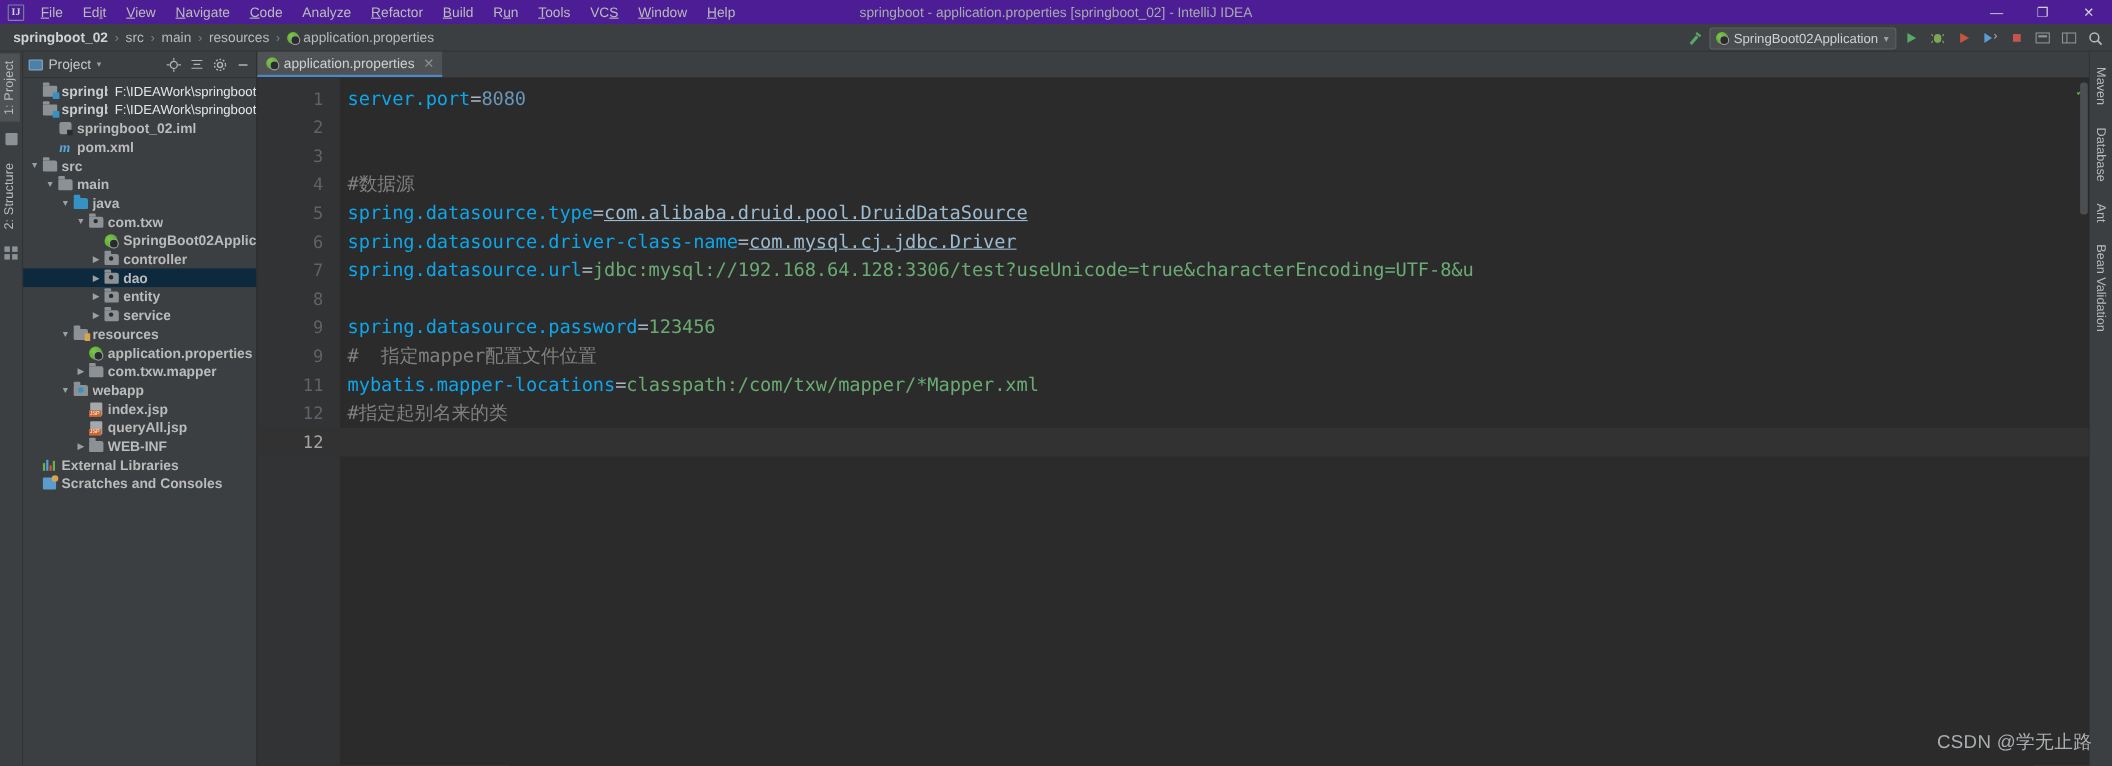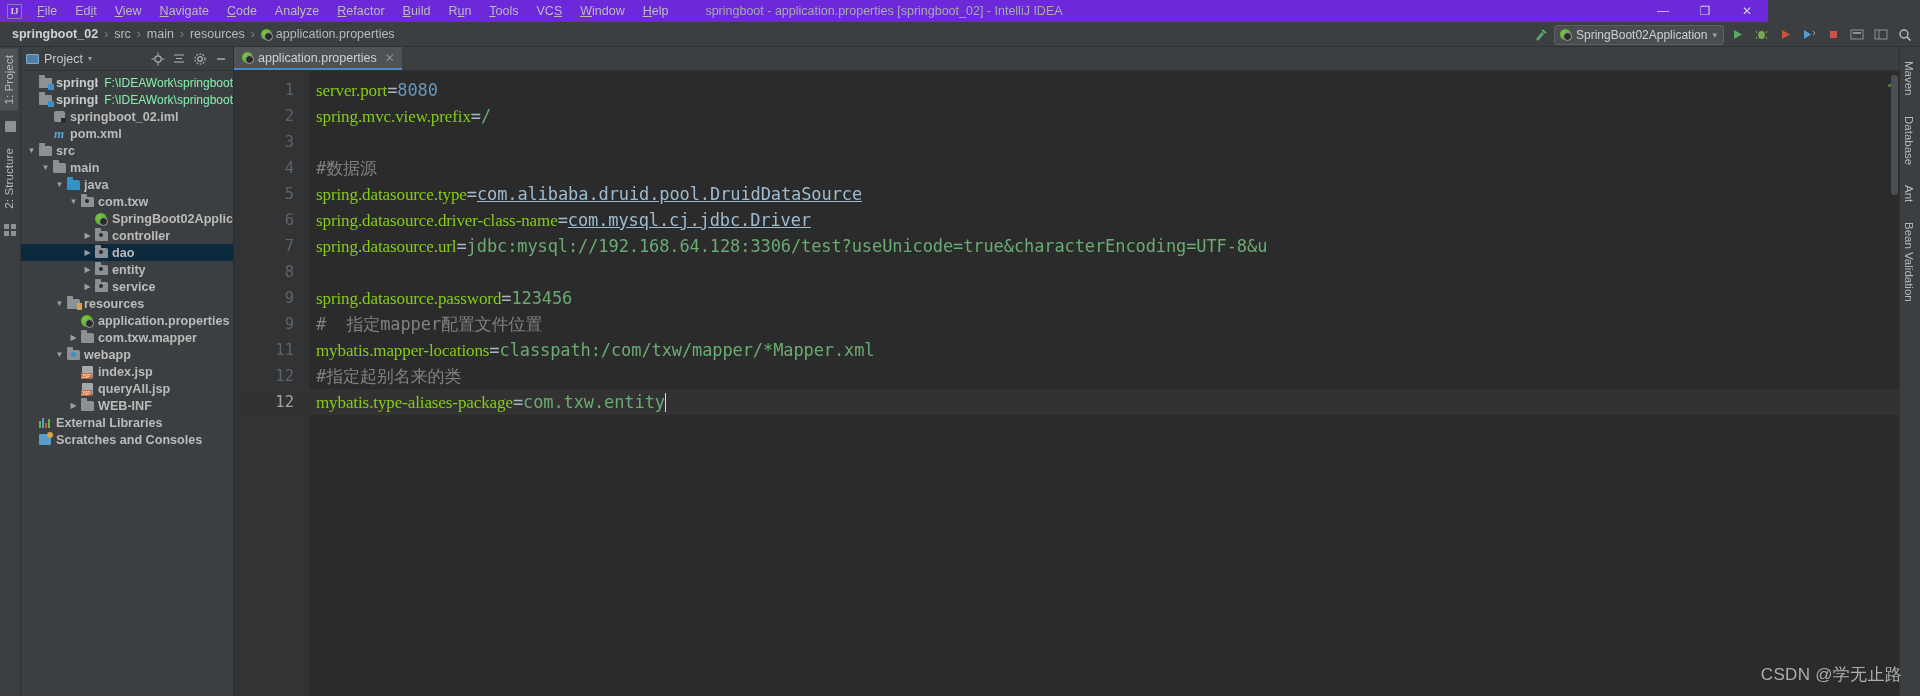--- a/index.html
+++ b/index.html
@@ -7,22 +7,22 @@
     width: 1920px; height: 696px;
     background: #3c3f41;
     font-family: "Liberation Sans", sans-serif;
     overflow: hidden;
     -webkit-font-smoothing: antialiased;
   }
   .app { position: relative; width: 1920px; height: 696px; background: #3c3f41; }
 
   
   .titlebar {
-    position: absolute; left: 0; top: 0; width: 1768px; height: 22px;
-    background: #6d28d9; display: flex; align-items: center;
+    position: absolute; left: 0; top: 0; width: 1920px; height: 22px;
+    background: #4c1d95; display: flex; align-items: center;
   }
   .ij-logo {
     width: 15px; height: 15px; margin-left: 7px; margin-right: 6px;
     border: 1px solid #7a8794; border-radius: 1px;
     font-size: 9px; color: #cfd3d6; text-align: center; line-height: 13px;
     font-family: "Liberation Serif", serif; font-weight: bold;
   }
   .menubar { display: flex; align-items: center; gap: 0px; }
   .menu-item {
     font-size: 12.5px; color: #bbbbbb; padding: 2px 9px; cursor: default;
@@ -107,21 +107,21 @@
   }
   .tnode.sel { background: #0d293e; }
   .tnode .arrow {
     width: 11px; height: 17px; flex: 0 0 11px;
     display: flex; align-items: center; justify-content: center;
     font-size: 8px; color: #9aa0a4;
   }
   .tnode .ico { width: 16px; flex: 0 0 16px; display: flex; align-items: center; justify-content: center; margin-right: 3px; }
   .tnode .lbl { overflow: hidden; text-overflow: clip; font-weight: bold; }
   .tnode .lbl.b { font-weight: bold; color: #c8cccf; }
-  .tnode .path { color: #86efac; margin-left: 6px; font-size: 12px; }
+  .tnode .path { color: #e5e5e5; margin-left: 6px; font-size: 12px; }
 
   
   .editor-wrap {
     position: absolute; left: 234px; top: 47px; right: 21px; bottom: 0;
     background: #2b2b2b; display: flex; flex-direction: column;
   }
   .tabstrip {
     height: 24px; background: #3c3f41; display: flex; align-items: flex-end;
     border-bottom: 1px solid #323232;
   }
@@ -152,21 +152,21 @@
   .line .num {
     position: absolute; left: -75px; width: 60px; text-align: right;
     font-size: 15.5px; color: #606366;
   }
   .line.cur { background: #323232; }
   .line.cur .num { color: #a4a3a3; }
   .line .txt {
     padding-left: 7px; font-size: 17px; letter-spacing: -0.1px;
     white-space: pre;
   }
-  .k  { color: #84cc16; font-family: Liberation Serif, serif; }          
+  .k  { color: #0ea5e9; }          
   .eq { color: #a9b7c6; }          
   .vg { color: #6aab73; }          
   .vn { color: #6897bb; }          
   .vc { color: #9dbbd0; text-decoration: underline; }          
   .cm { color: #808080; }          
   .caret {
     display: inline-block; width: 1px; height: 19px; background: #d6d6d6;
     vertical-align: -4px; margin-left: 0px;
   }
   .gutter-cur {
@@ -590,21 +590,20 @@
     <div class="editor">
       <div class="gutter"></div>
       <div class="gutter-cur" id="gutter-cur" style="top: 318px;"></div>
       <div class="code" id="code-host">
           <div class="line">
             <span class="num">1</span>
             <span class="txt"><span class="k">server.port</span><span class="eq">=</span><span class="vn">8080</span></span>
           </div>
           <div class="line">
             <span class="num">2</span>
-            <span class="txt"><span class="k">spring.mvc.view.prefix</span><span class="eq">=</span><span class="vg">/</span></span>
           </div>
           <div class="line">
             <span class="num">3</span>
           </div>
           <div class="line">
             <span class="num">4</span>
             <span class="txt"><span class="cm">#数据源</span></span>
           </div>
           <div class="line">
             <span class="num">5</span>
@@ -632,21 +631,20 @@
           <div class="line">
             <span class="num">11</span>
             <span class="txt"><span class="k">mybatis.mapper-locations</span><span class="eq">=</span><span class="vg">classpath:/com/txw/mapper/*Mapper.xml</span></span>
           </div>
           <div class="line">
             <span class="num">12</span>
             <span class="txt"><span class="cm">#指定起别名来的类</span></span>
           </div>
           <div class="line cur">
             <span class="num">12</span>
-            <span class="txt"><span class="k">mybatis.type-aliases-package</span><span class="eq">=</span><span class="vg">com.txw.entity</span><span class="caret"></span></span>
           </div>
         </div>
       <div class="stripe-ok">✓</div>
       <div class="scroll-thumb"></div>
     </div>
   </div>
 
   <div class="watermark">CSDN @学无止路</div>
 </div>
 

